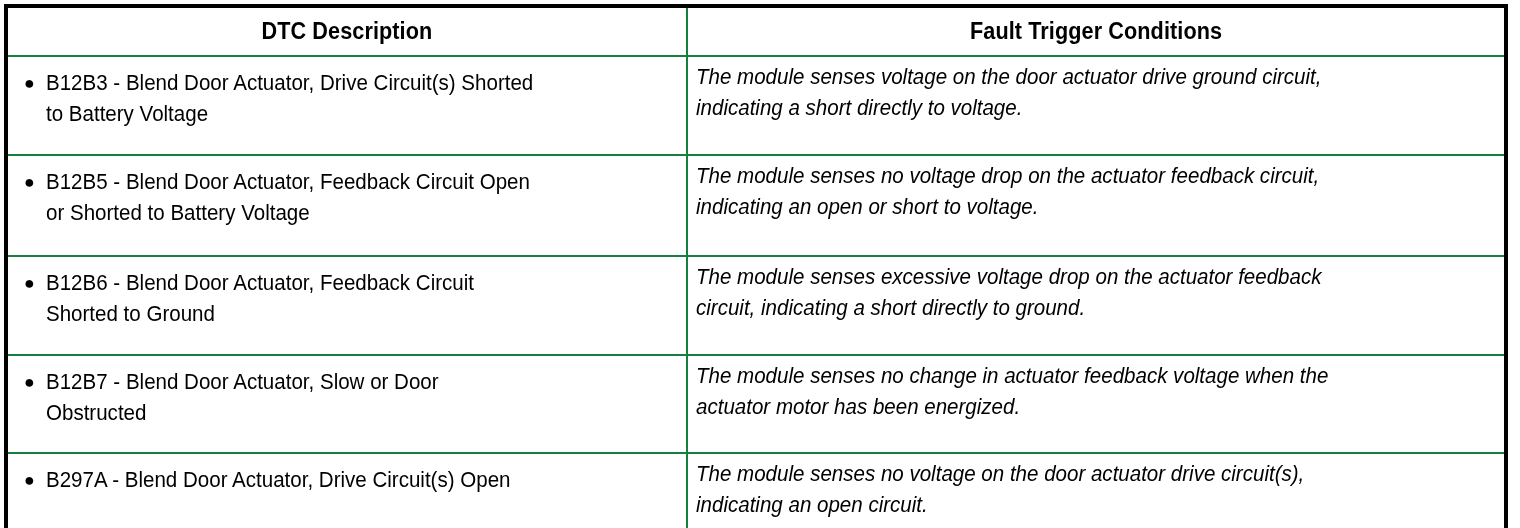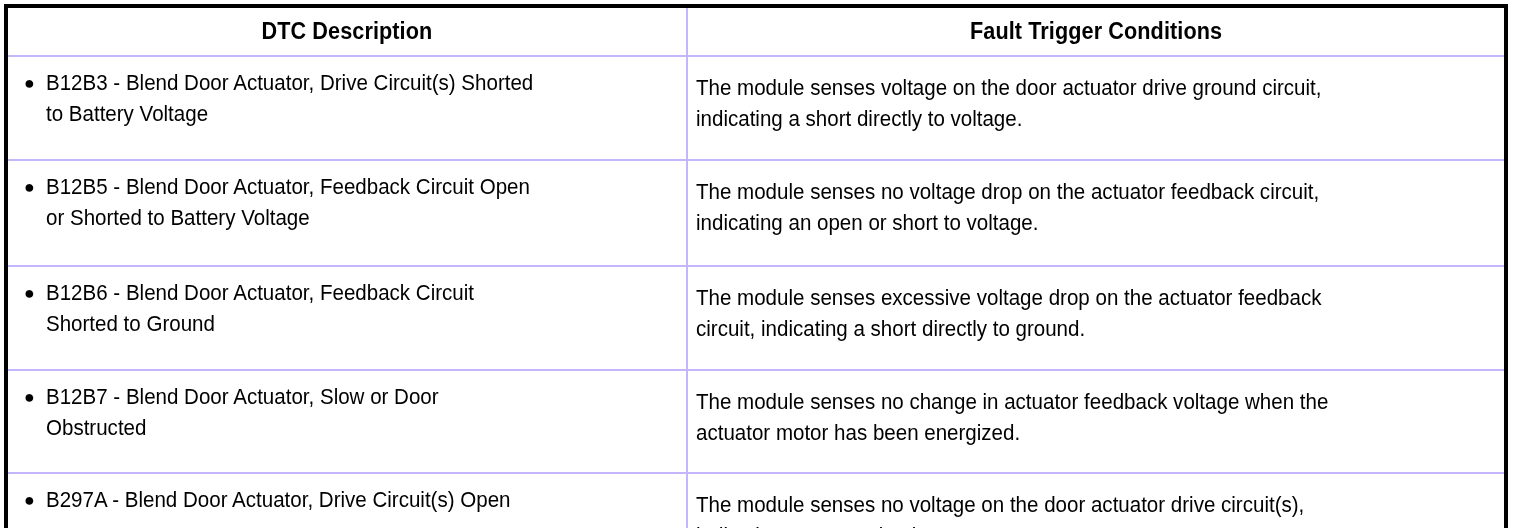--- a/index.html
+++ b/index.html
@@ -32,21 +32,21 @@
     table-layout: fixed;
     border: 4px solid #000000;
     background: #ffffff;
   }
 
   .dtc-table col.col-desc { width: 679px; }
   .dtc-table col.col-cond { width: 817px; }
 
   .dtc-table th,
   .dtc-table td {
-    border: 2px solid #c4b5fd;
+    border: 2px solid #15803d;
     vertical-align: top;
     padding: 0;
     background: #ffffff;
   }
 
   
   .hdr-row th {
     height: 47px;
     text-align: center;
     vertical-align: middle;
@@ -60,21 +60,22 @@
     line-height: 1.1;
     transform: scaleX(0.94);
     transform-origin: center center;
   }
 
   
   td.cell-desc {
     padding: 11px 10px 11px 14px;
   }
   td.cell-cond {
-    padding: 16px 12px 11px 8px;
+    padding: 5px 12px 11px 8px;
+    font-style: italic;
   }
 
   .bullet-line {
     display: flex;
     align-items: flex-start;
   }
   .bullet-dot {
     flex: 0 0 auto;
     width: 22px;
     font-size: 18px;

